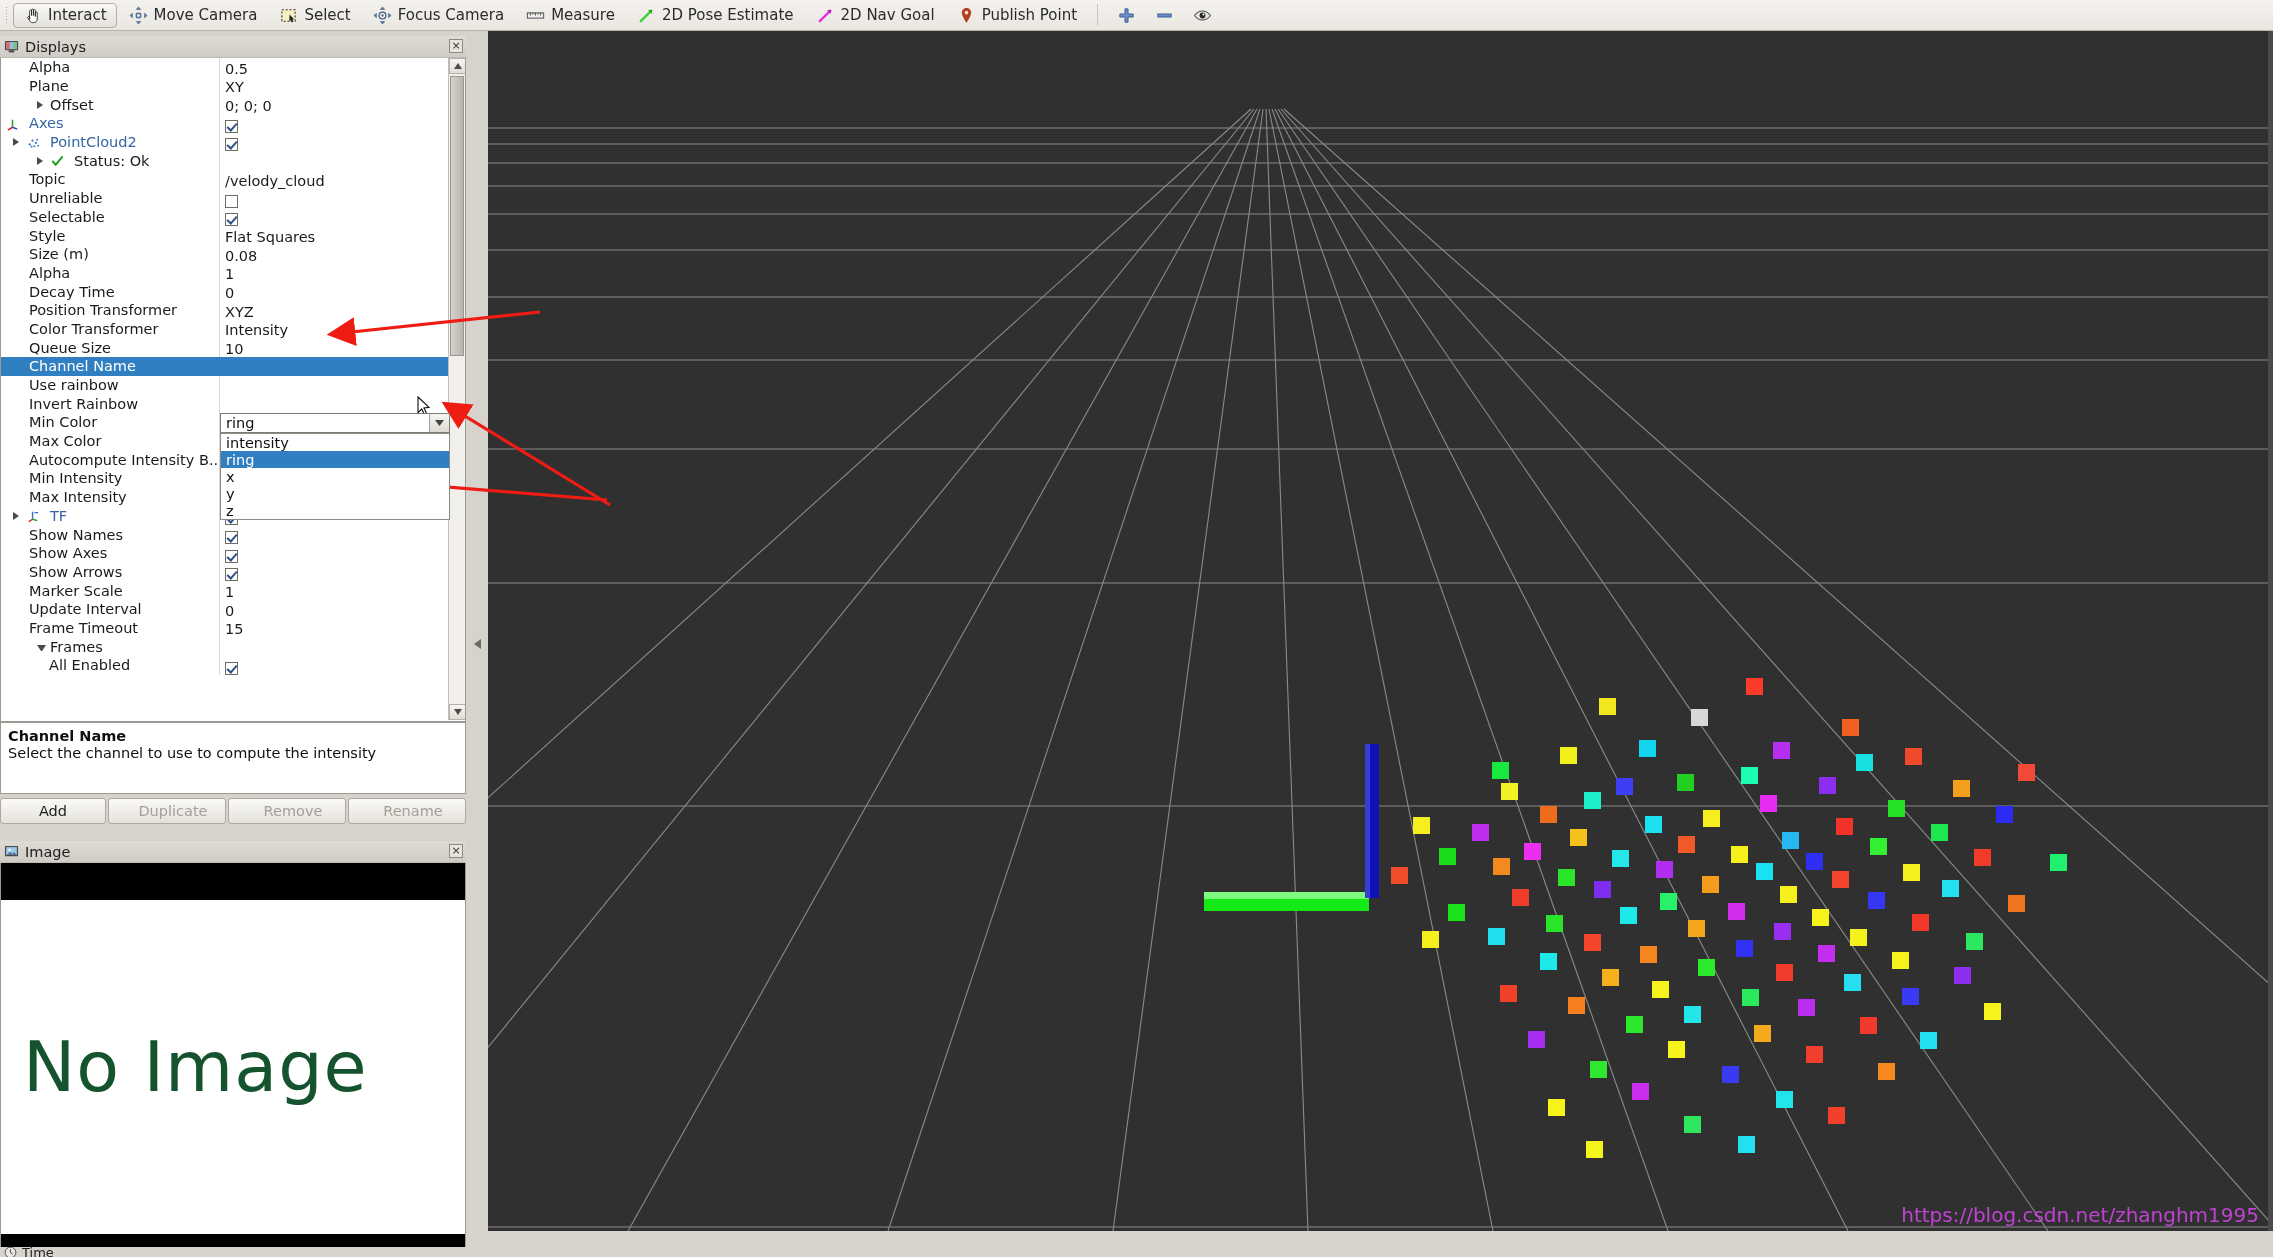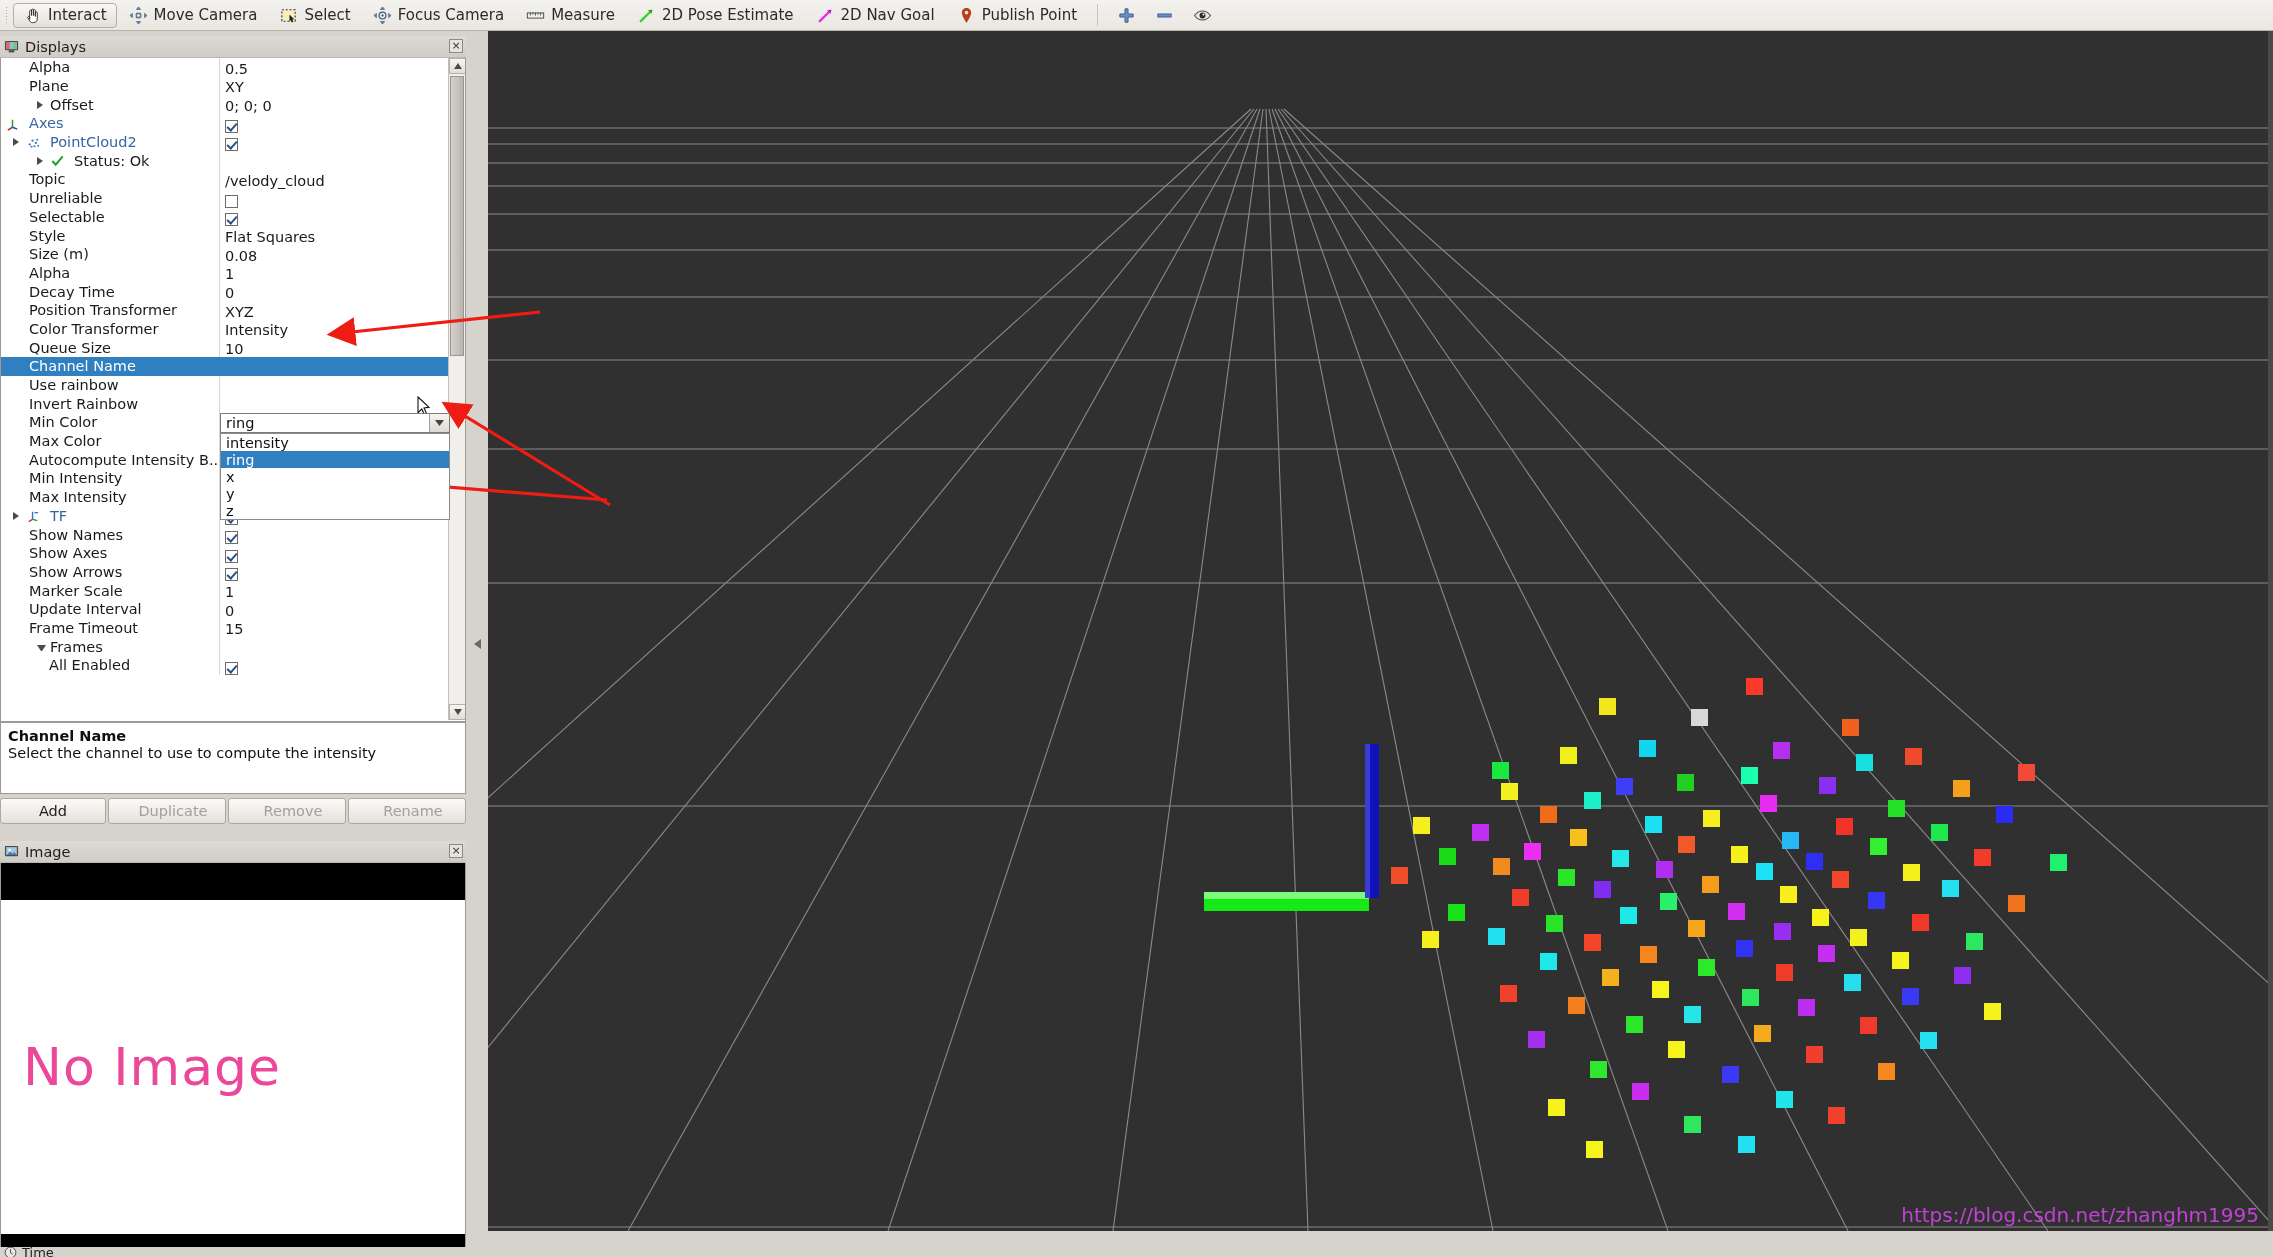--- a/index.html
+++ b/index.html
@@ -173,21 +173,21 @@
     position: absolute; left: 0; top: 22px; width: 466px; height: 418px;
     background: #000000; border: 1px solid #9e9a93; border-top: none;
     overflow: hidden;
   }
   #noimage-strip {
     position: absolute; left: 0; top: 37px; width: 466px; height: 334px;
     background: #ffffff;
     display: flex; align-items: center; justify-content: flex-start;
   }
   #noimage-text {
-    font-size: 52px; color: #ec4899; margin-left: 22px;
+    font-size: 70px; color: #14532d; margin-left: 22px;
     font-family: "DejaVu Sans", "Liberation Sans", sans-serif;
     letter-spacing: 1px;
   }
 
   
   #time-bar {
     position: absolute; left: 0; bottom: 0; width: 466px; height: 10px;
     background: #d6d3cd; display:flex; align-items:center; gap:5px;
     padding-left: 4px; font-size: 13px; color: #222; overflow:hidden;
   }

